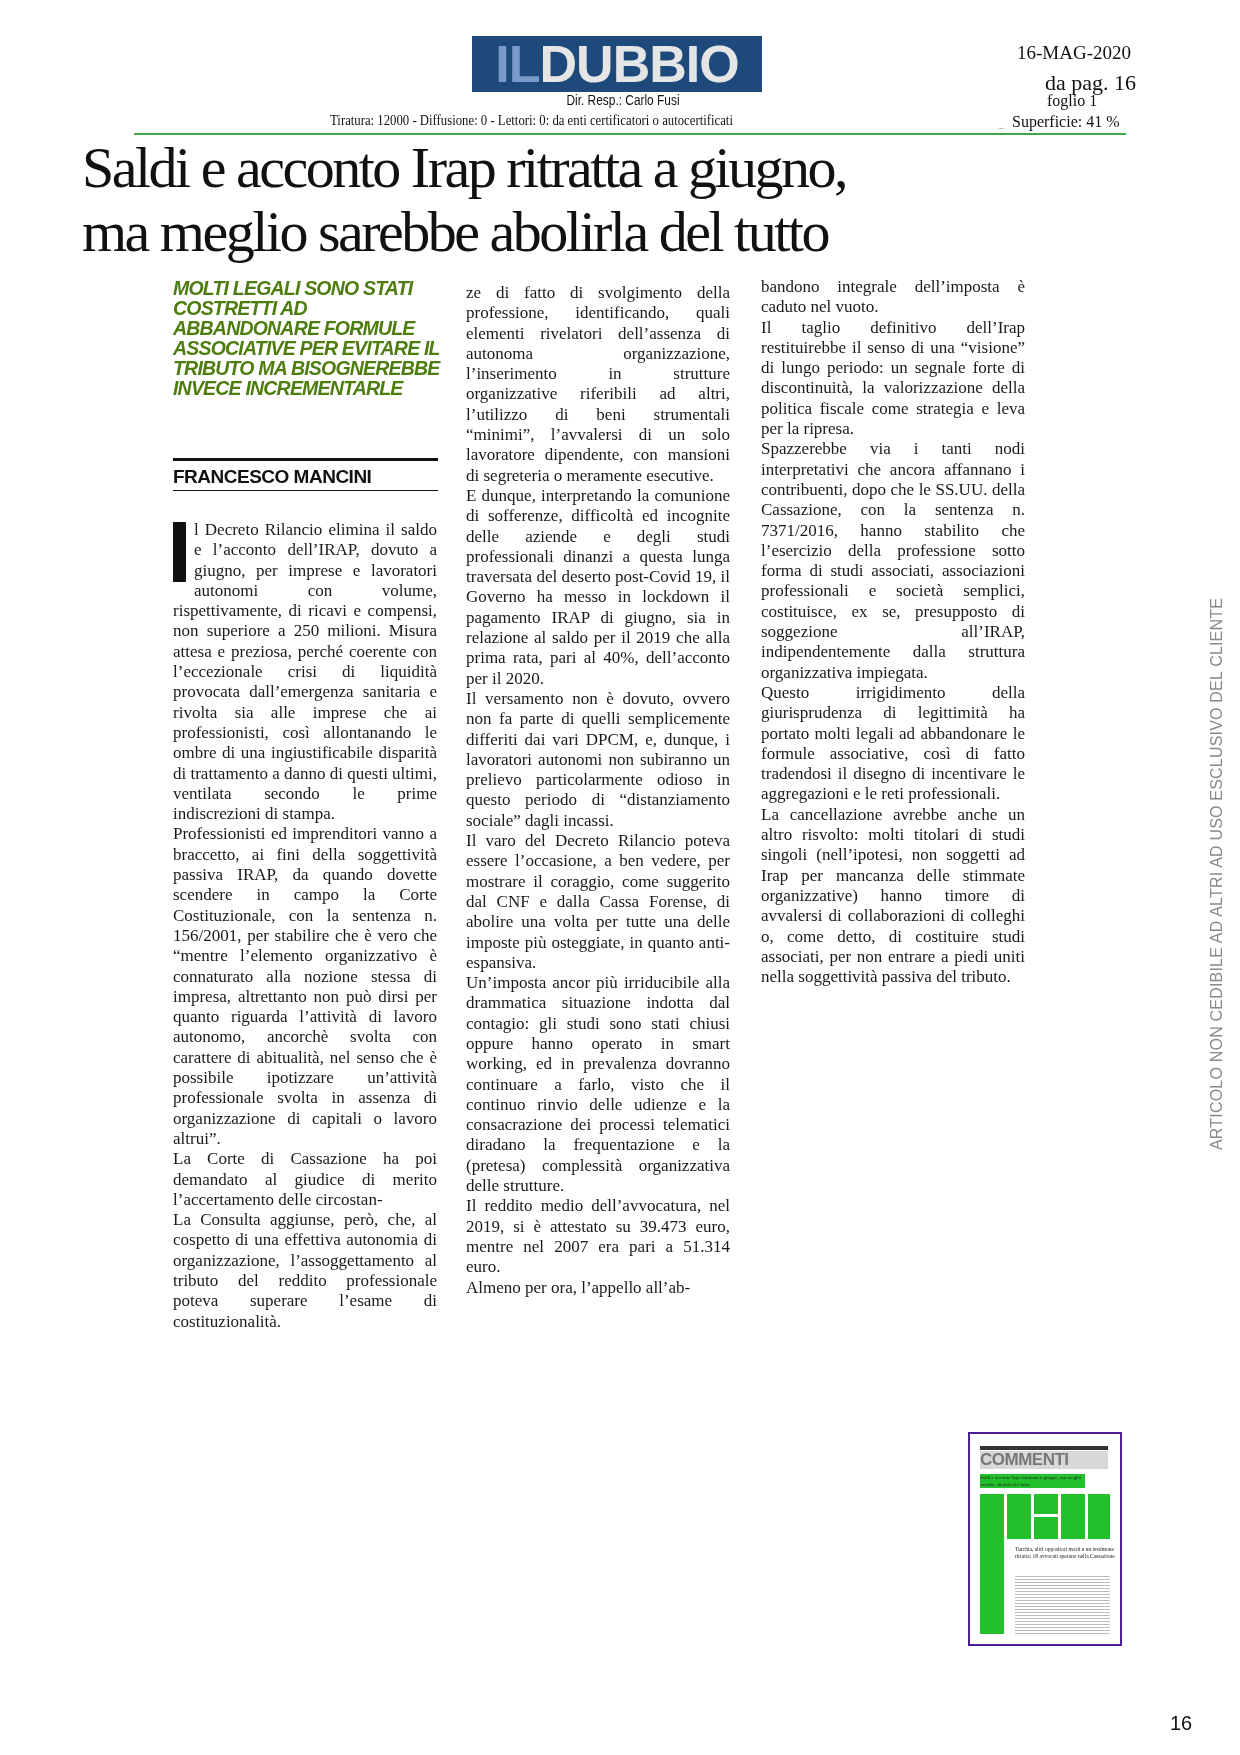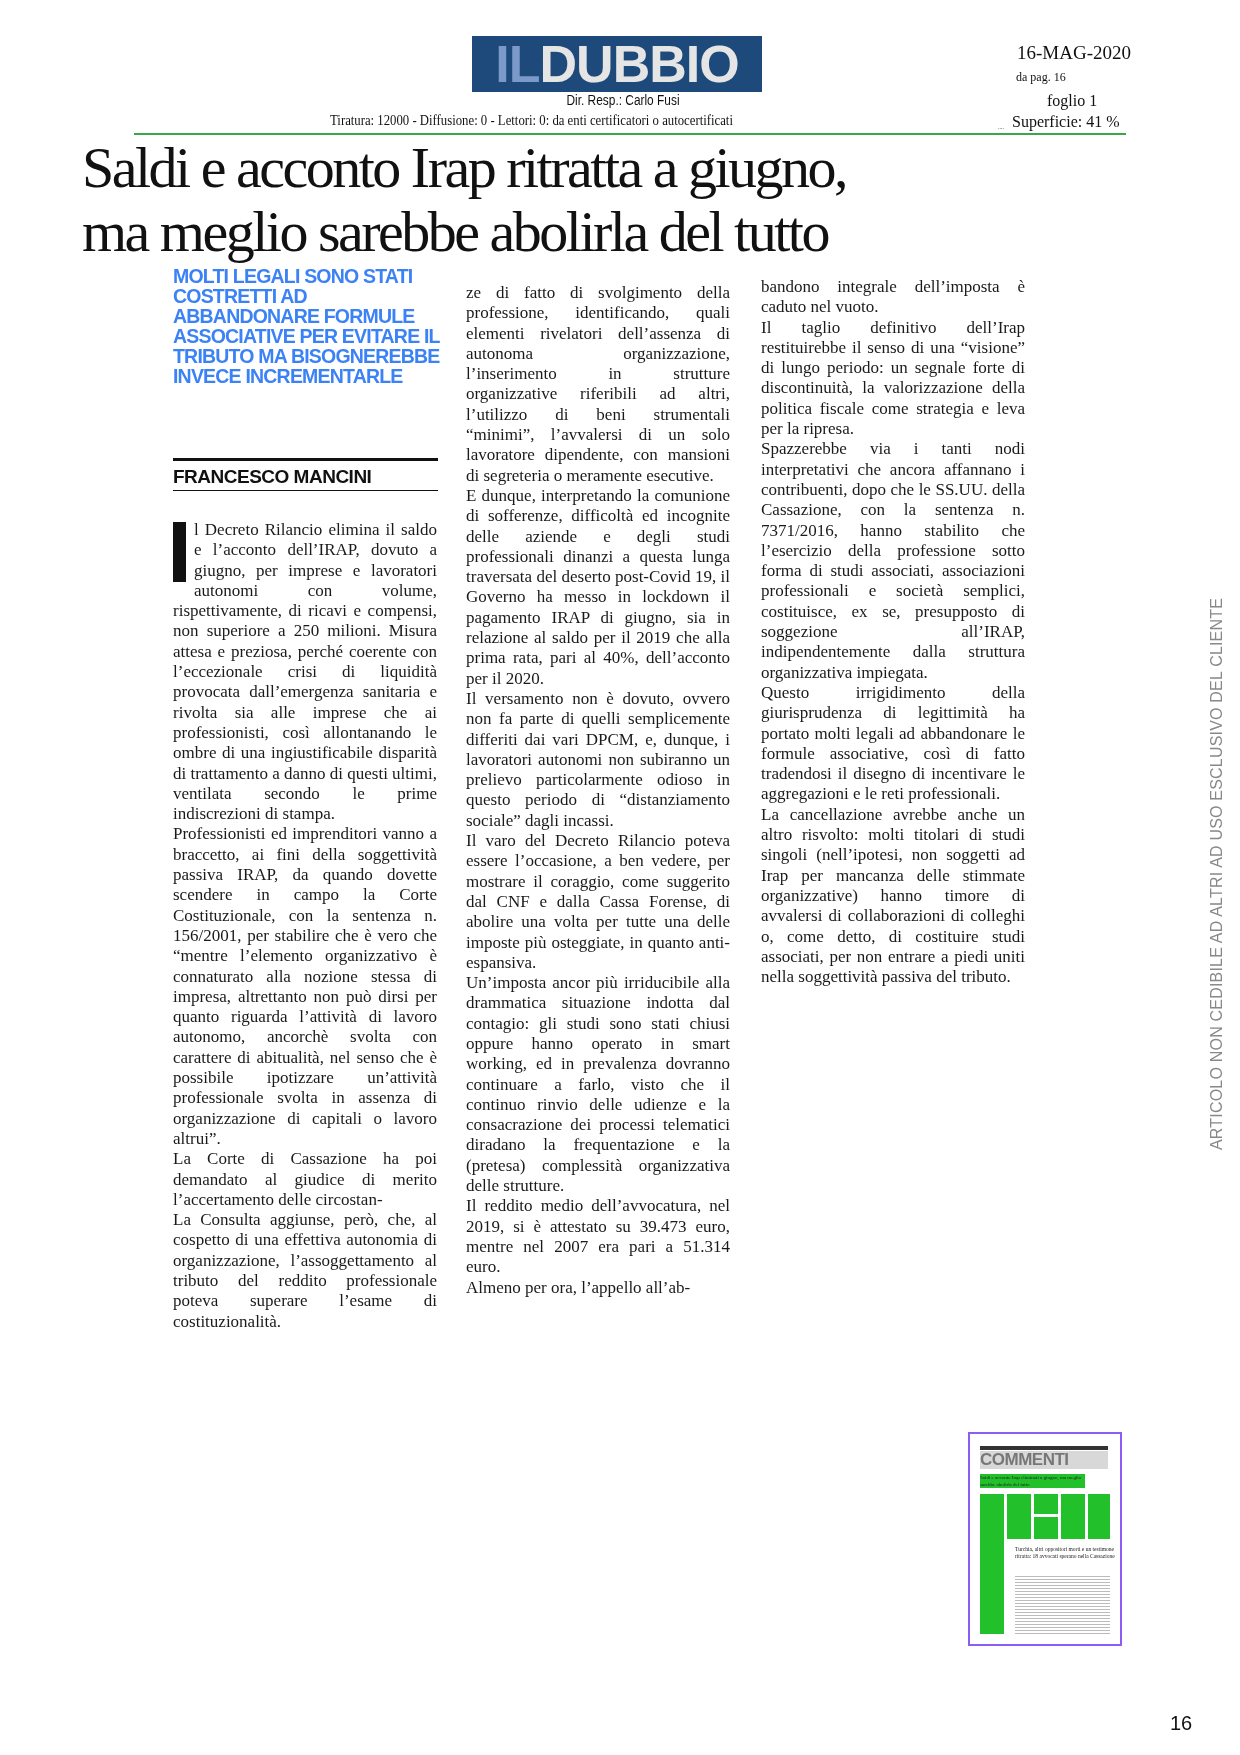--- a/index.html
+++ b/index.html
@@ -5,46 +5,46 @@
   html, body { margin: 0; padding: 0; background: #ffffff; }
   body { width: 1240px; height: 1755px; position: relative; overflow: hidden; font-family: "Liberation Serif", "DejaVu Serif", serif; color: #111; }
 
   
   .logo { position: absolute; left: 472px; top: 36px; width: 290px; height: 56px; background: #1d4a7a; display: flex; align-items: center; justify-content: center; font-family: "Liberation Sans", "DejaVu Sans", sans-serif; font-weight: bold; font-size: 52px; letter-spacing: -1px; line-height: 1; }
   .logo .il { color: #7b99c9; }
   .logo .dubbio { color: #e5e5e5; }
   .dir-resp { position: absolute; left: 478px; top: 92px; width: 290px; text-align: center; font-size: 14px; font-family: "Liberation Sans Narrow", "Liberation Sans", sans-serif; transform: scaleX(0.85); transform-origin: center; }
   .tiratura { position: absolute; left: 330px; top: 112px; font-size: 15px; transform: scaleX(0.85); transform-origin: left; white-space: nowrap; }
   .date { position: absolute; left: 1017px; top: 42px; font-size: 19px; }
-  .dapag { position: absolute; left: 1016px; top: 70px; font-size: 12px; }
+  .dapag { position: absolute; left: 1045px; top: 70px; font-size: 22px; }
   .foglio { position: absolute; left: 1047px; top: 92px; font-size: 16px; }
   .superficie { position: absolute; left: 1012px; top: 113px; font-size: 16px; }
   .dots { position: absolute; left: 998px; top: 124px; font-size: 6px; color: #555; }
   .green-rule { position: absolute; left: 134px; top: 133px; width: 992px; height: 2px; background: #3aa84a; }
 
   
   .headline { position: absolute; left: 82px; top: 136px; width: 1060px; font-family: "Liberation Serif", "DejaVu Serif", serif; font-size: 58px; line-height: 64px; letter-spacing: -2.5px; color: #111; }
   .headline div { white-space: nowrap; }
 
   
-  .summary { position: absolute; left: 173px; top: 266px; width: 270px; font-family: "Liberation Sans", "DejaVu Sans", sans-serif; font-weight: bold; font-size: 19.5px; line-height: 20px; color: #3b82f6; letter-spacing: -0.8px; text-transform: uppercase; }
+  .summary { position: absolute; left: 173px; top: 278px; width: 270px; font-family: "Liberation Sans", "DejaVu Sans", sans-serif; font-weight: bold; font-size: 19.5px; line-height: 20px; color: #4d7c0f; letter-spacing: -0.8px; text-transform: uppercase; font-style: italic; }
   .summary-rule { position: absolute; left: 173px; top: 458px; width: 265px; height: 3px; background: #111; }
   .author { position: absolute; left: 173px; top: 466px; font-family: "Liberation Sans", "DejaVu Sans", sans-serif; font-weight: bold; font-size: 19px; letter-spacing: -0.5px; }
   .author-rule { position: absolute; left: 173px; top: 490px; width: 265px; height: 1px; background: #111; }
 
   
   .col { position: absolute; font-size: 17px; line-height: 20.3px; text-align: justify; color: #1a1a1a; }
   .col p { margin: 0; text-indent: 0; }
   .col1 { left: 173px; top: 520px; width: 264px; }
   .col2 { left: 466px; top: 283px; width: 264px; }
   .col3 { left: 761px; top: 277px; width: 264px; }
   .dropcap { float: left; width: 13px; height: 60px; background: #111; margin: 2px 8px 0 0; }
 
   
-  .thumb { position: absolute; left: 968px; top: 1432px; width: 150px; height: 210px; border: 2px solid #8b5cf6; background: #fff; }
+  .thumb { position: absolute; left: 968px; top: 1432px; width: 150px; height: 210px; border: 2px solid #4c1d95; background: #fff; }
   .thumb .bar { position: absolute; left: 10px; top: 12px; width: 128px; height: 4px; background: #333; }
   .thumb .commenti { position: absolute; left: 10px; top: 17px; width: 128px; height: 18px; background: #d8d8d8; color: #777; font-family: "Liberation Sans", sans-serif; font-weight: bold; font-size: 17px; line-height: 18px; letter-spacing: -0.5px; }
   .thumb .g { position: absolute; background: #22c02a; }
   .thumb .thumb-title { position: absolute; left: 10px; top: 40px; width: 105px; height: 14px; font-size: 5px; line-height: 7px; color: #222; background: #22c02a; }
   .thumb .thumb-sub { position: absolute; left: 45px; top: 112px; width: 100px; font-size: 5.5px; line-height: 7px; color: #222; }
   .thumb .lines { position: absolute; background: repeating-linear-gradient(#fff 0 2px, #bbb 2px 3px); }
 
   
   .sidetext { position: absolute; left: 1208px; top: 1150px; transform: rotate(-90deg); transform-origin: left top; font-family: "Liberation Sans", "DejaVu Sans", sans-serif; font-size: 16px; color: #888; white-space: nowrap; letter-spacing: 0.2px; }
   .pagenum { position: absolute; left: 1170px; top: 1712px; font-family: "Liberation Sans", "DejaVu Sans", sans-serif; font-size: 20px; color: #111; }

